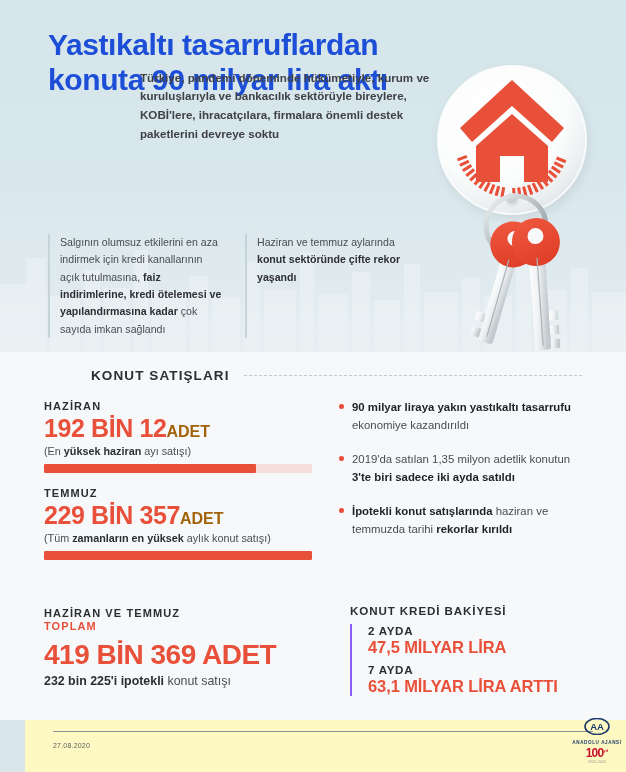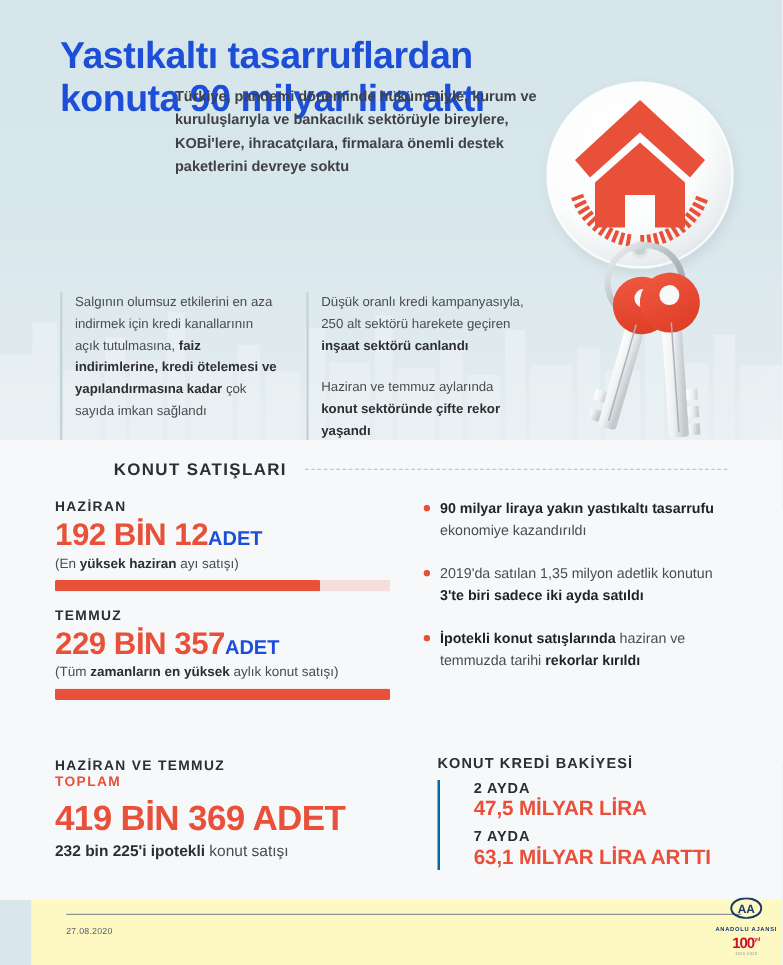--- a/index.html
+++ b/index.html
@@ -148,21 +148,21 @@
     margin-bottom: 3px;
   }
   .stat .big {
     font-size: 25px;
     font-weight: bold;
     color: #e8503a;
     line-height: 1.08;
     letter-spacing: -.4px;
   }
   .stat .big .unit {
-    color: #1d4ed8;
+    color: #a16207;
     font-size: 16px;
     letter-spacing: 0;
   }
   .stat .sub {
     font-size: 10.8px;
     color: #4a4c50;
     margin-top: 3px;
   }
   .stat .sub b { color: #2c2e31; }
 
@@ -252,22 +252,22 @@
     width: 250px;
   }
   .credit .ttl {
     font-size: 11.6px;
     font-weight: bold;
     letter-spacing: .9px;
     color: #2c2e31;
     margin-bottom: 7px;
   }
   .credit .rows {
-    border-left: 2px solid #0369a1;
-    padding-left: 27px;
+    border-left: 2px solid #8b5cf6;
+    padding-left: 16px;
   }
   .credit .k {
     font-size: 11.6px;
     font-weight: bold;
     letter-spacing: .7px;
     color: #2c2e31;
   }
   .credit .v {
     font-size: 16.5px;
     font-weight: bold;
@@ -469,21 +469,20 @@
   <div class="headline">
     <h1>Yastıkaltı tasarruflardan konuta 90 milyar lira aktı</h1>
     <p class="lede">Türkiye, pandemi döneminde hükümetiyle, kurum ve kuruluşlarıyla ve bankacılık sektörüyle bireylere, KOBİ'lere, ihracatçılara, firmalara önemli destek paketlerini devreye soktu</p>
   </div>
 
   <div class="intro">
     <div class="intro-col">
       <div class="intro-block">Salgının olumsuz etkilerini en aza indirmek için kredi kanallarının açık tutulmasına, <b>faiz indirimlerine, kredi ötelemesi ve yapılandırmasına kadar</b> çok sayıda imkan sağlandı</div>
     </div>
     <div class="intro-col">
-      <div class="intro-block">Düşük oranlı kredi kampanyasıyla, 250 alt sektörü harekete geçiren <b>inşaat sektörü canlandı</b></div>
       <div class="intro-block">Haziran ve temmuz aylarında <b>konut sektöründe çifte rekor yaşandı</b></div>
     </div>
   </div>
 
   <div class="panel">
 
     <div class="panel-head">
       <span class="ttl">KONUT SATIŞLARI</span>
       <span class="rule"></span>
     </div>

